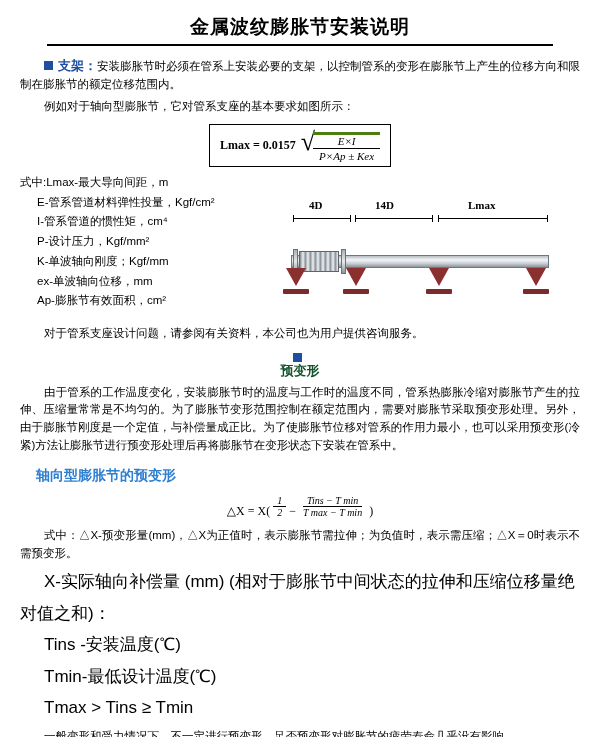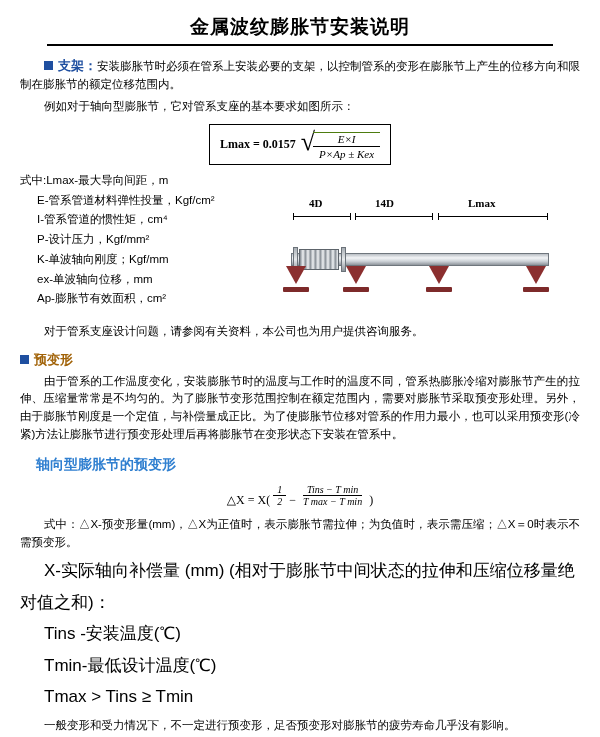--- a/index.html
+++ b/index.html
@@ -42,26 +42,27 @@
   p {
     margin: 0 0 4px 0;
     font-size: 11.5px;
     line-height: 1.55;
     text-align: justify;
   }
   .indent {
     text-indent: 24px;
   }
   .heading-blue {
-    color: #a16207;
+    color: #14532d;
     font-weight: bold;
     font-size: 13px;
     margin: 10px 0 4px 0;
     display: flex;
     align-items: center;
+    flex-direction: column;
   }
   .sq {
     display: inline-block;
     width: 9px;
     height: 9px;
     background: #1f4fa0;
     margin-right: 5px;
   }
   .heading-inline {
     color: #1f4fa0;
@@ -108,21 +109,21 @@
   }
   .radical .sign {
     font-size: 26px;
     line-height: 26px;
     margin-right: -2px;
     font-family: "Liberation Serif", serif;
   }
   .frac {
     display: inline-block;
     text-align: center;
-    border-top: 1px solid #4d7c0f;
+    border-top: 3px solid #4d7c0f;
     padding-top: 0px;
     margin-top: 3px;
   }
   .frac .num {
     display: block;
     border-bottom: 1px solid #000;
     padding: 0 6px 1px 6px;
     font-style: italic;
   }
   .frac .den {

